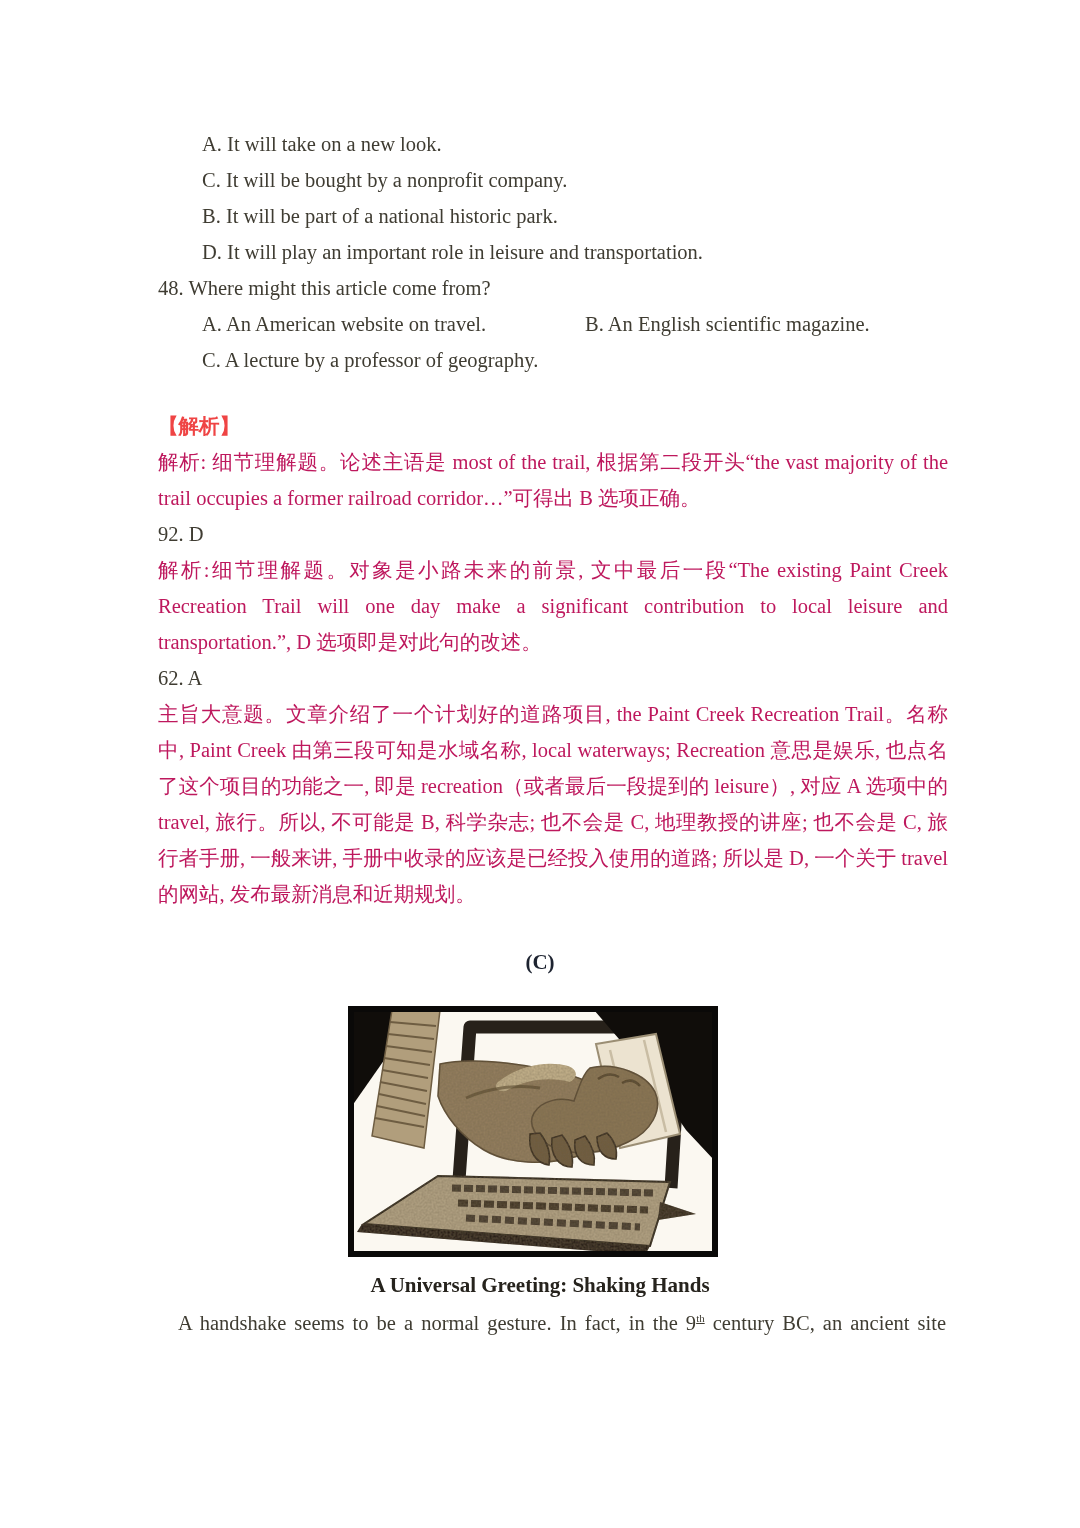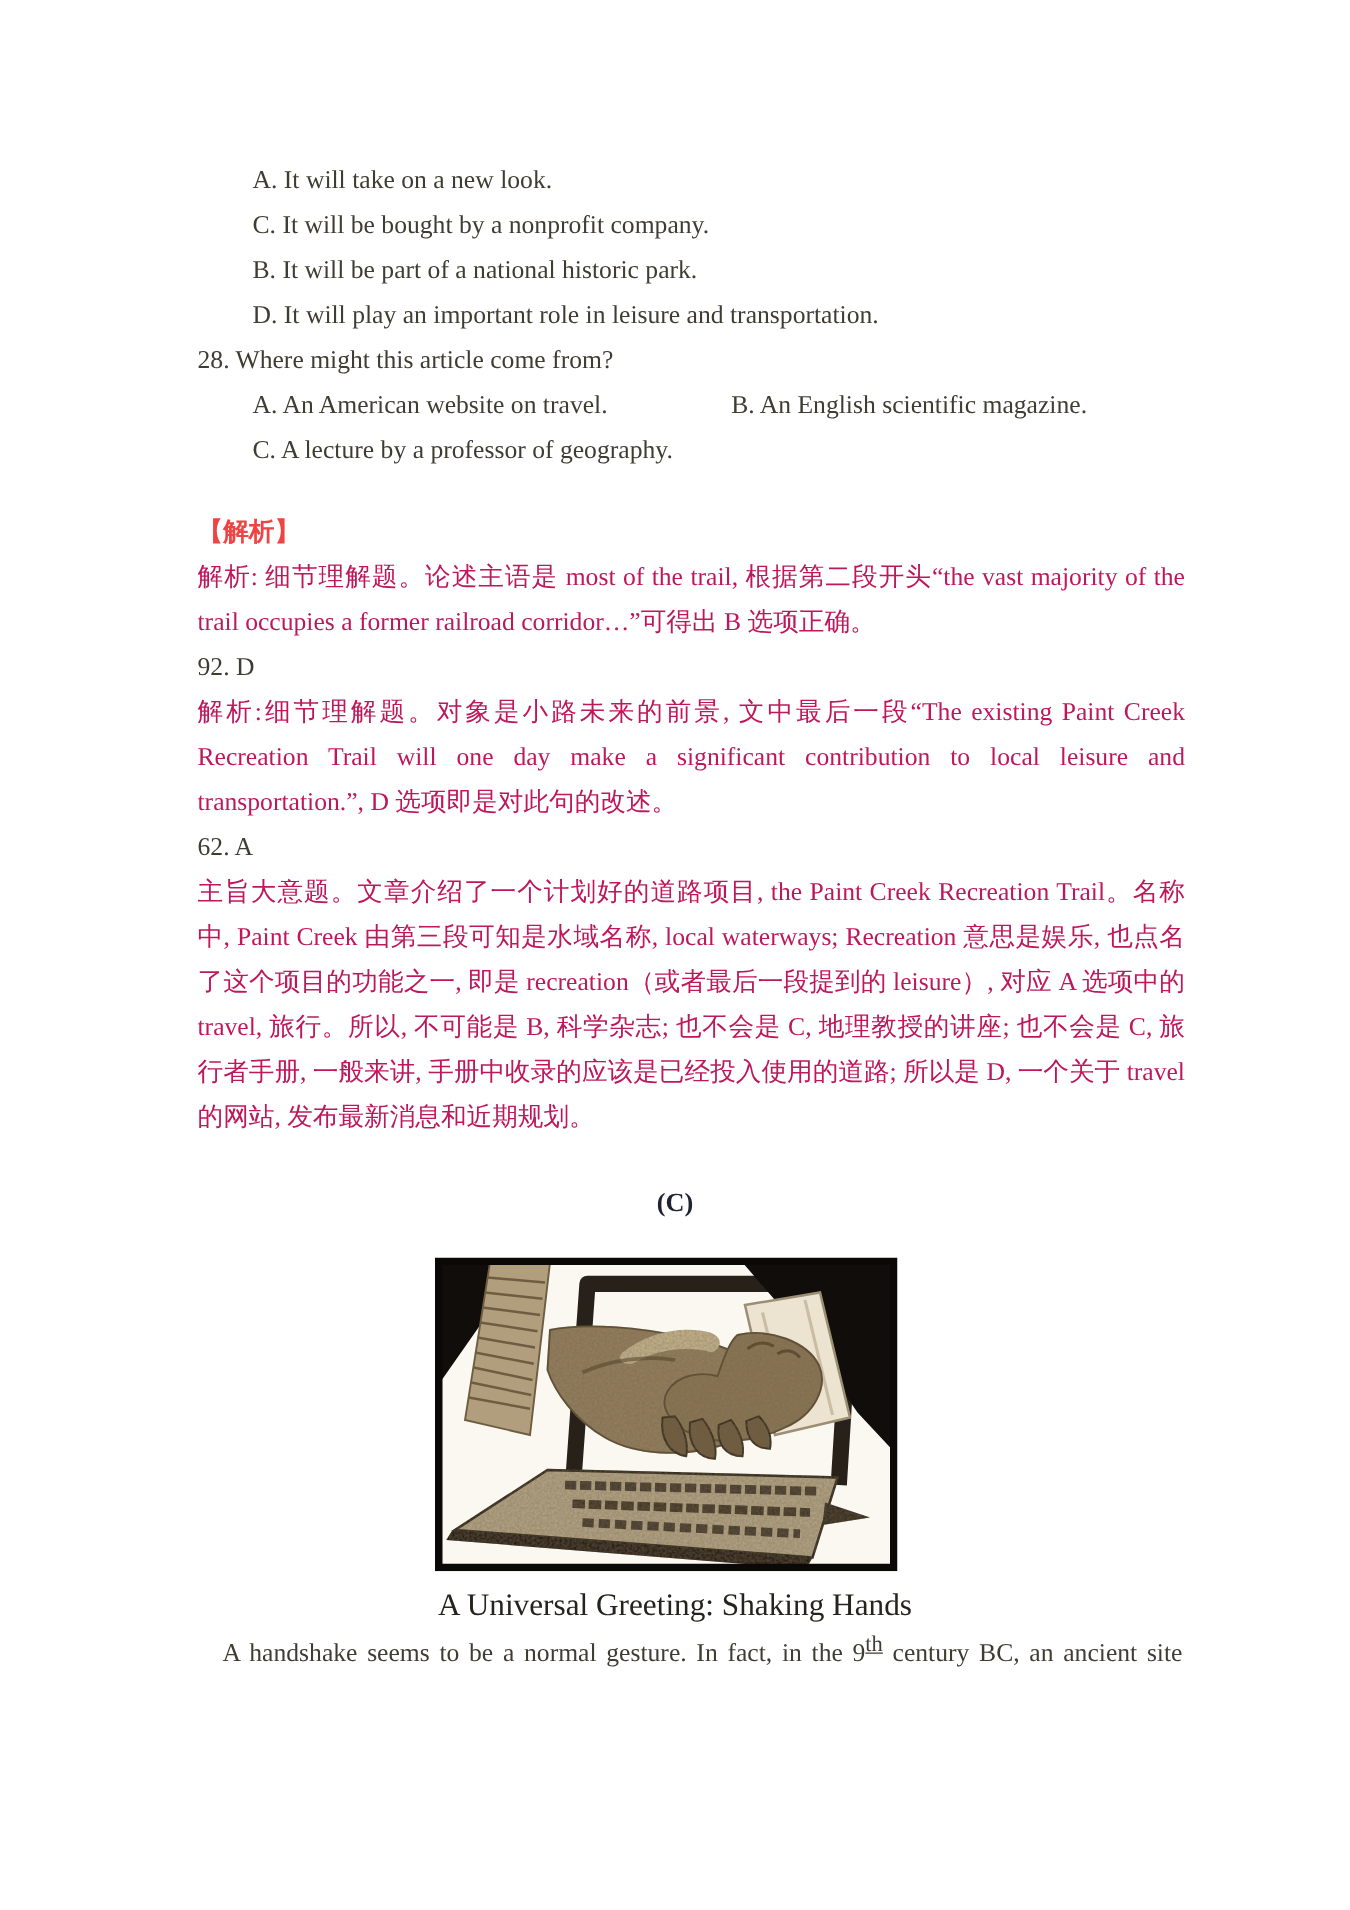--- a/index.html
+++ b/index.html
@@ -10,38 +10,38 @@
   }
   .content{position:absolute;left:158px;top:126px;width:790px;line-height:36px;}
   .opt-block div{padding-left:44px;}
   .q62-grid{padding-left:44px;display:grid;grid-template-columns:383px auto;}
   .analysis{margin-top:30px;}
   .analysis-header{font-weight:bold;color:#ef4444;}
   .expl{text-align:justify;color:#be185d;}
   .centered{width:764px;text-align:center;}
   .section-c{margin-top:32px;font-weight:bold;color:#1d2330;font-size:21px;}
   .figure{width:370px;height:251px;margin:26px 0 0 190px;}
-  .caption{margin-top:10px;font-weight:normal;color:#26231d;font-size:25px;}
+  .caption{margin-top:10px;font-weight:bold;color:#26231d;font-size:21px;}
   .first-line{margin-top:2px;width:788px;text-align:justify;text-align-last:justify;padding-left:20px;box-sizing:border-box;}
-  sup{font-size:18px;line-height:0;text-decoration:underline;}
+  sup{font-size:11px;line-height:0;text-decoration:underline;}
 </style>
 </head>
 <body>
 
 <div class="page">
   <div class="content">
 
     <div class="opt-block">
       <div>A. It will take on a new look.</div>
       <div>C. It will be bought by a nonprofit company.</div>
       <div>B. It will be part of a national historic park.</div>
       <div>D. It will play an important role in leisure and transportation.</div>
     </div>
 
-    <div>28. Where might this article come from?</div>
+    <div>48. Where might this article come from?</div>
     <div class="q62-grid">
       <div>A. An American website on travel.</div>
       <div>B. An English scientific magazine.</div>
       <div>C. A lecture by a professor of geography.</div>
     </div>
 
     <div class="analysis">
       <div class="analysis-header">【解析】</div>
 
       <div class="expl">解析: 细节理解题。论述主语是 most of the trail, 根据第二段开头“the vast majority of the trail occupies a former railroad corridor…”可得出 B 选项正确。</div>

